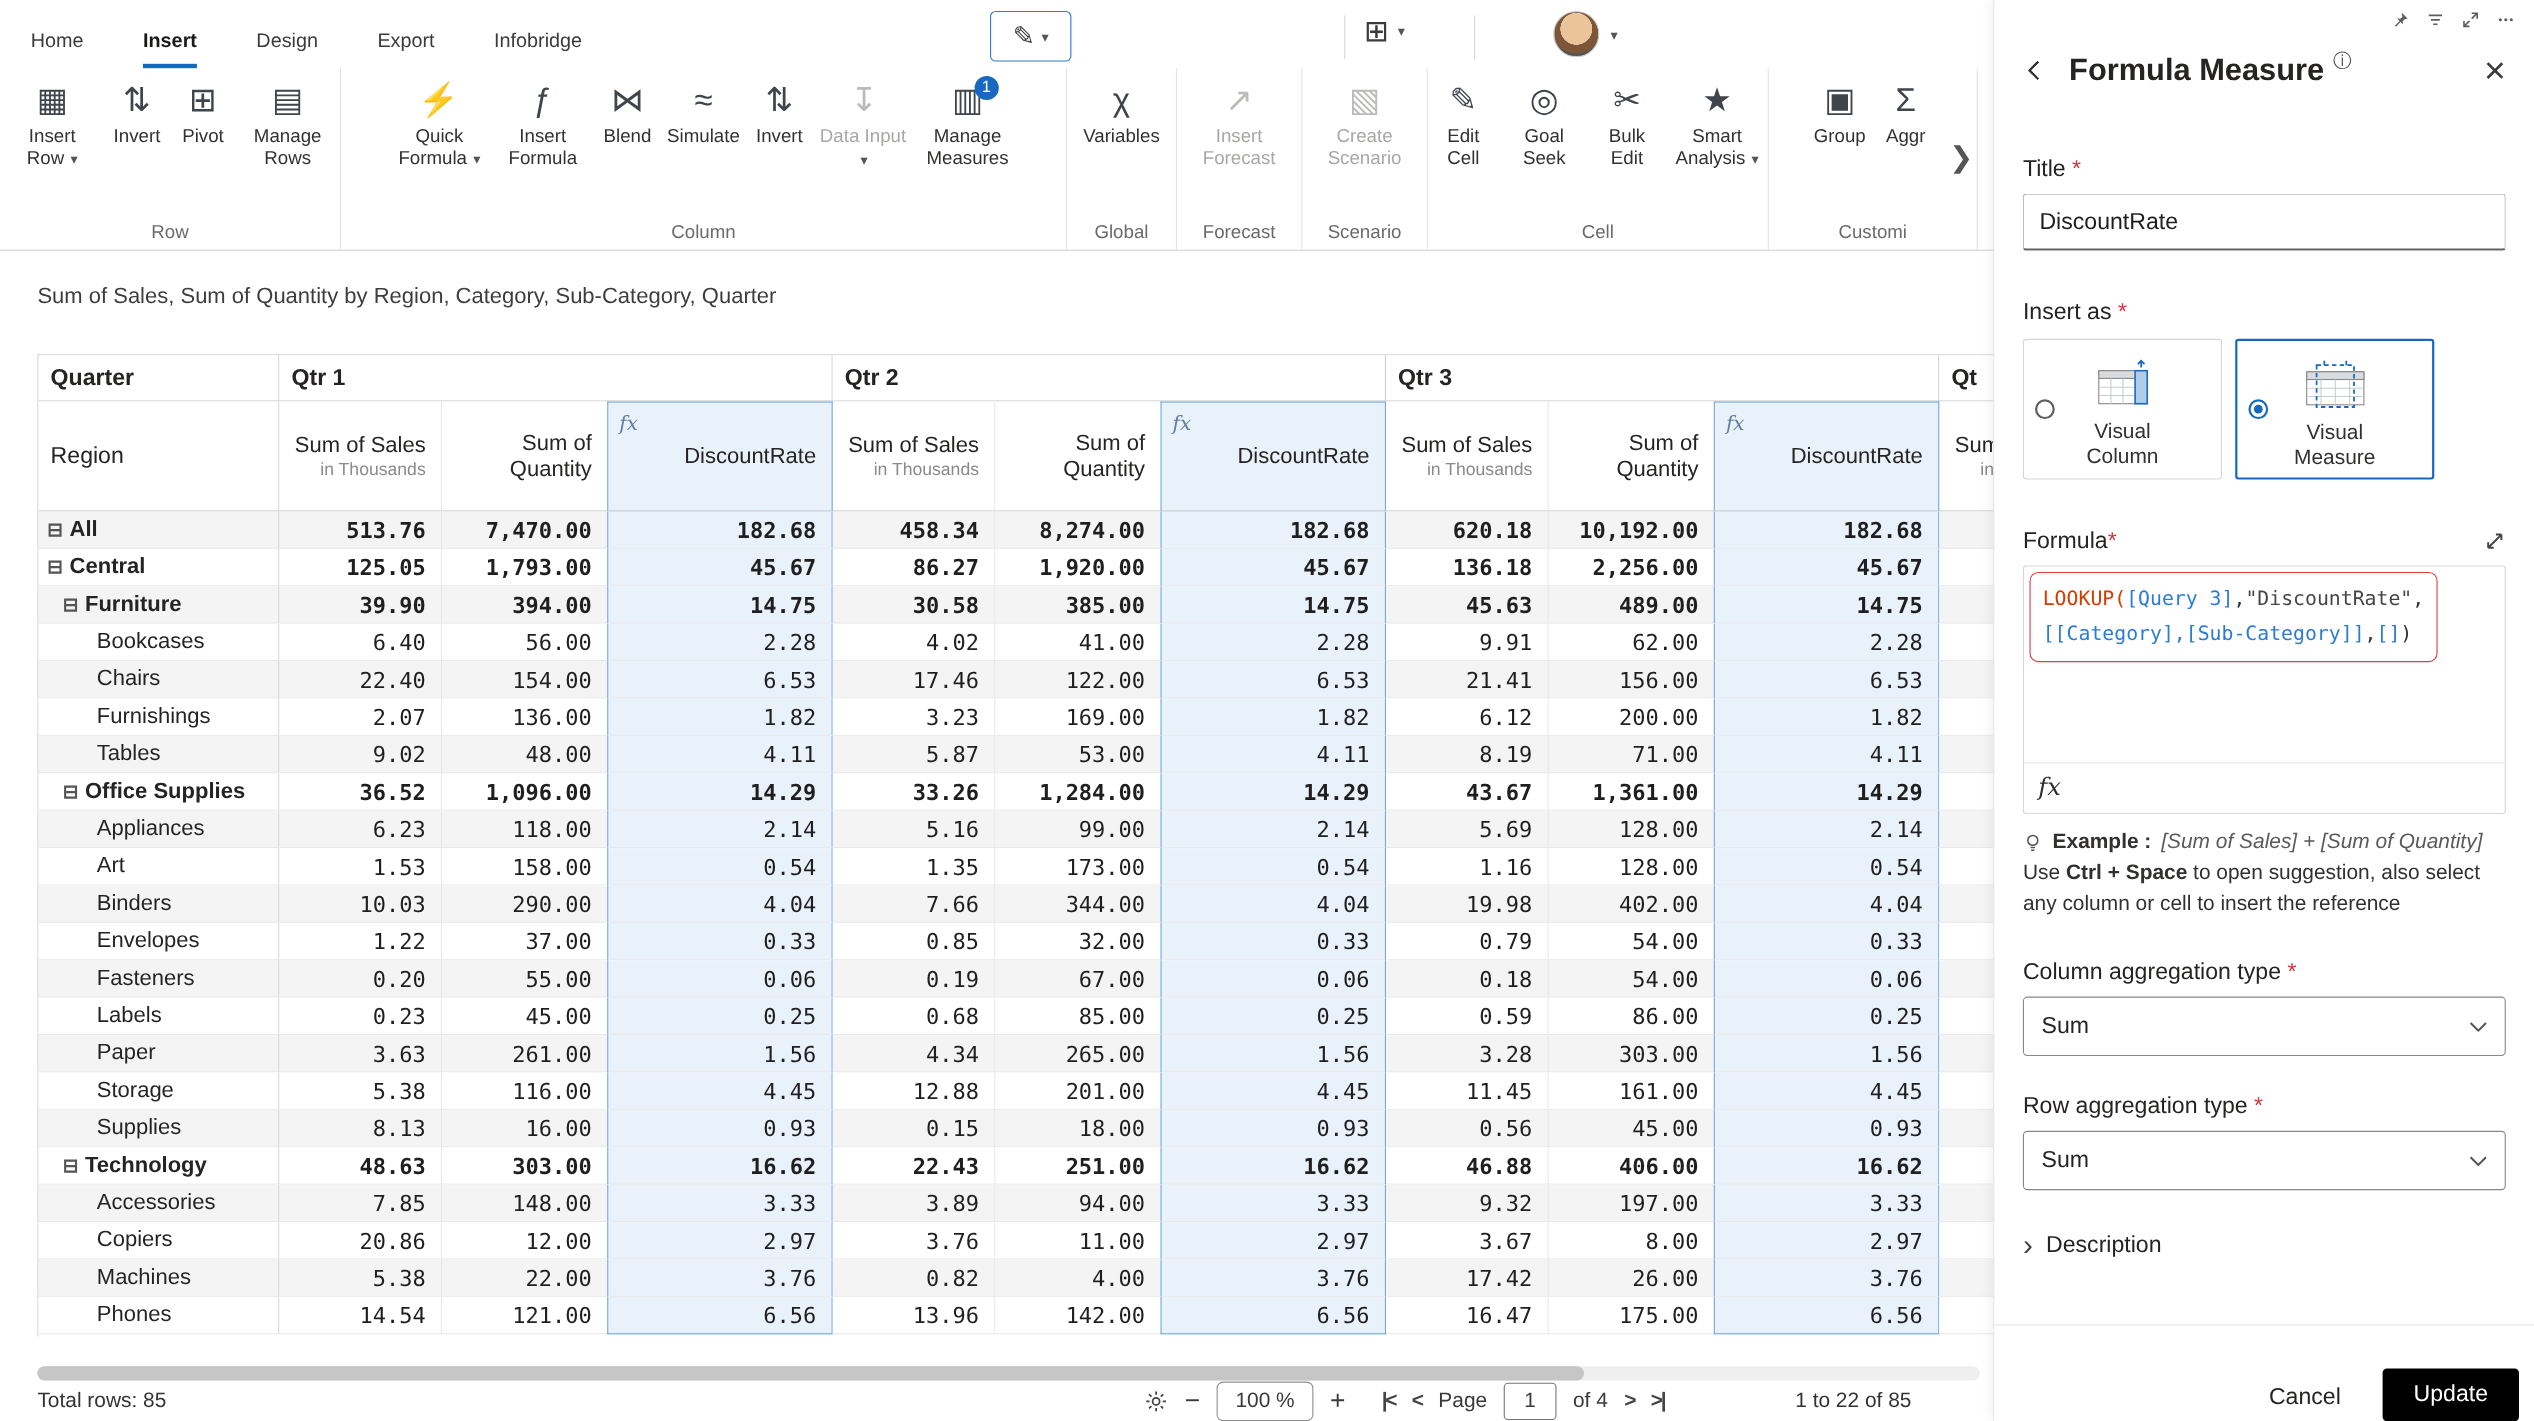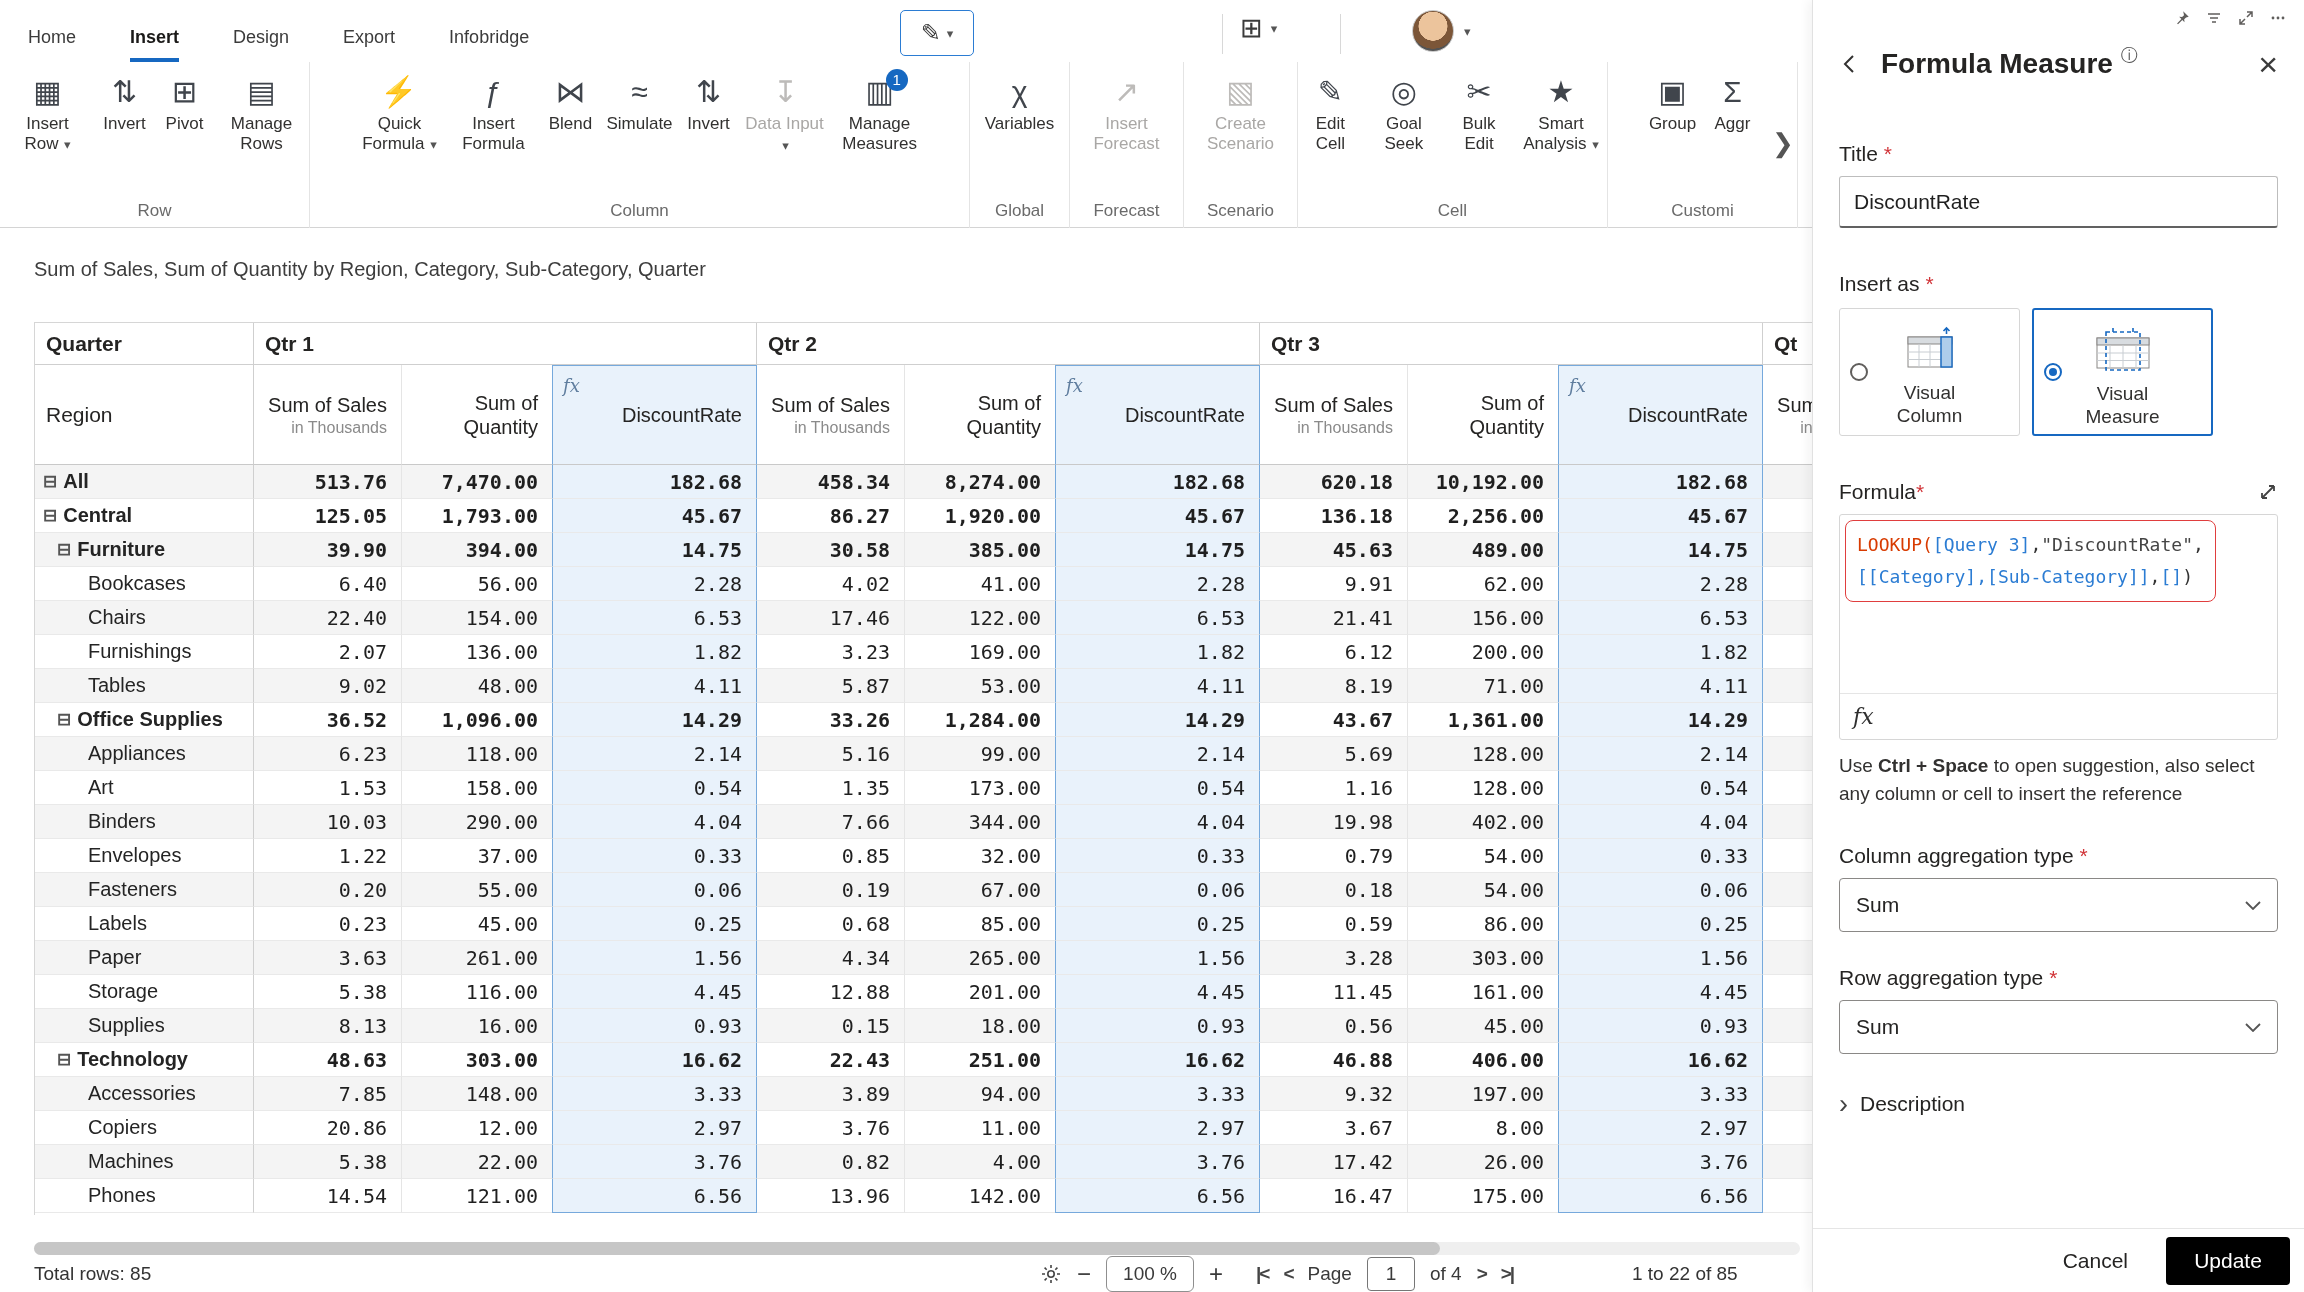--- a/index.html
+++ b/index.html
@@ -109,22 +109,22 @@
 .fxi{font-family:"DejaVu Serif",serif;font-style:italic;font-size:22px;color:#2f2f2f}
 .hint{margin:12px 26px 0;font-size:19px;line-height:28px;color:#323130}
 .hint .l1{display:flex;align-items:center;gap:9px}
 .hbold{font-weight:700}
 .hitalic{font-style:italic;color:#5a5a5a}
 .hint b{font-weight:700}
 .dd{margin:10px 26px 0;height:54px;border:1px solid #8a8886;border-radius:4px;display:flex;align-items:center;
   justify-content:space-between;padding:0 16px;font-size:21px;color:#252423}
 .desc{margin:38px 26px 0;display:flex;align-items:center;gap:12px;font-size:21px;color:#252423}
 .desc .dchev{font-size:27px;color:#444;line-height:20px}
-.pfooter{position:absolute;left:0;right:0;bottom:0;height:64px;border-top:1px solid #e5e5e5;
-  display:flex;align-items:center;justify-content:flex-end;gap:10px;padding-right:14px;background:#fff}
+.pfooter{position:absolute;left:0;right:0;bottom:0;height:88px;border-top:1px solid #e5e5e5;
+  display:flex;align-items:flex-end;justify-content:flex-end;gap:10px;padding-right:14px;background:#fff}
 .btn-cancel{padding:10px 28px;font-size:21px;color:#252423;border-radius:4px}
 .btn-update{width:124px;height:48px;background:#000000;color:#fff;border-radius:4px;
   display:flex;align-items:center;justify-content:center;font-size:21px}
 </style>
 </head>
 <body>
 
 <div class="main">
 
   <div class="ribbon">
@@ -722,20 +722,30 @@
     <div class="fred">
         <div class="fline"><span class="tk-fn">LOOKUP(</span><span class="tk-ref">[Query 3]</span><span class="tk-pl">,</span><span class="tk-str">"DiscountRate"</span><span class="tk-pl">,</span></div>
         <div class="fline"><span class="tk-ref">[[Category],[Sub-Category]]</span><span class="tk-pl">,</span><span class="tk-ref">[]</span><span class="tk-pl">)</span></div>
       </div>
     <div class="fxrow">
       <span class="fxi">fx</span>
     </div>
   </div>
 
   <div class="hint">
+    <div class="l1">
+      <span>
+        <svg width="18" height="18" viewBox="0 0 18 18" fill="none" stroke="#555" stroke-width="1.4">
+            <circle cx="9" cy="7" r="4.5"></circle>
+            <path d="M7 13.5h4M7.5 16h3"></path>
+          </svg>
+      </span>
+      <span class="hbold">Example :</span>
+      <span class="hitalic">[Sum of Sales] + [Sum of Quantity]</span>
+    </div>
     <div class="l2"><span>Use </span><b>Ctrl + Space</b><span> to open suggestion, also select any column or cell to insert the reference</span></div>
   </div>
 
   <div class="flabel tight req" style="margin-top:36px"><span>Column aggregation type</span></div>
   <div class="dd">
     <span>Sum</span>
     <span>
         <svg width="16" height="9" viewBox="0 0 16 9" fill="none" stroke="#555" stroke-width="1.8">
           <path d="M1 1l7 7 7-7"></path>
         </svg>

